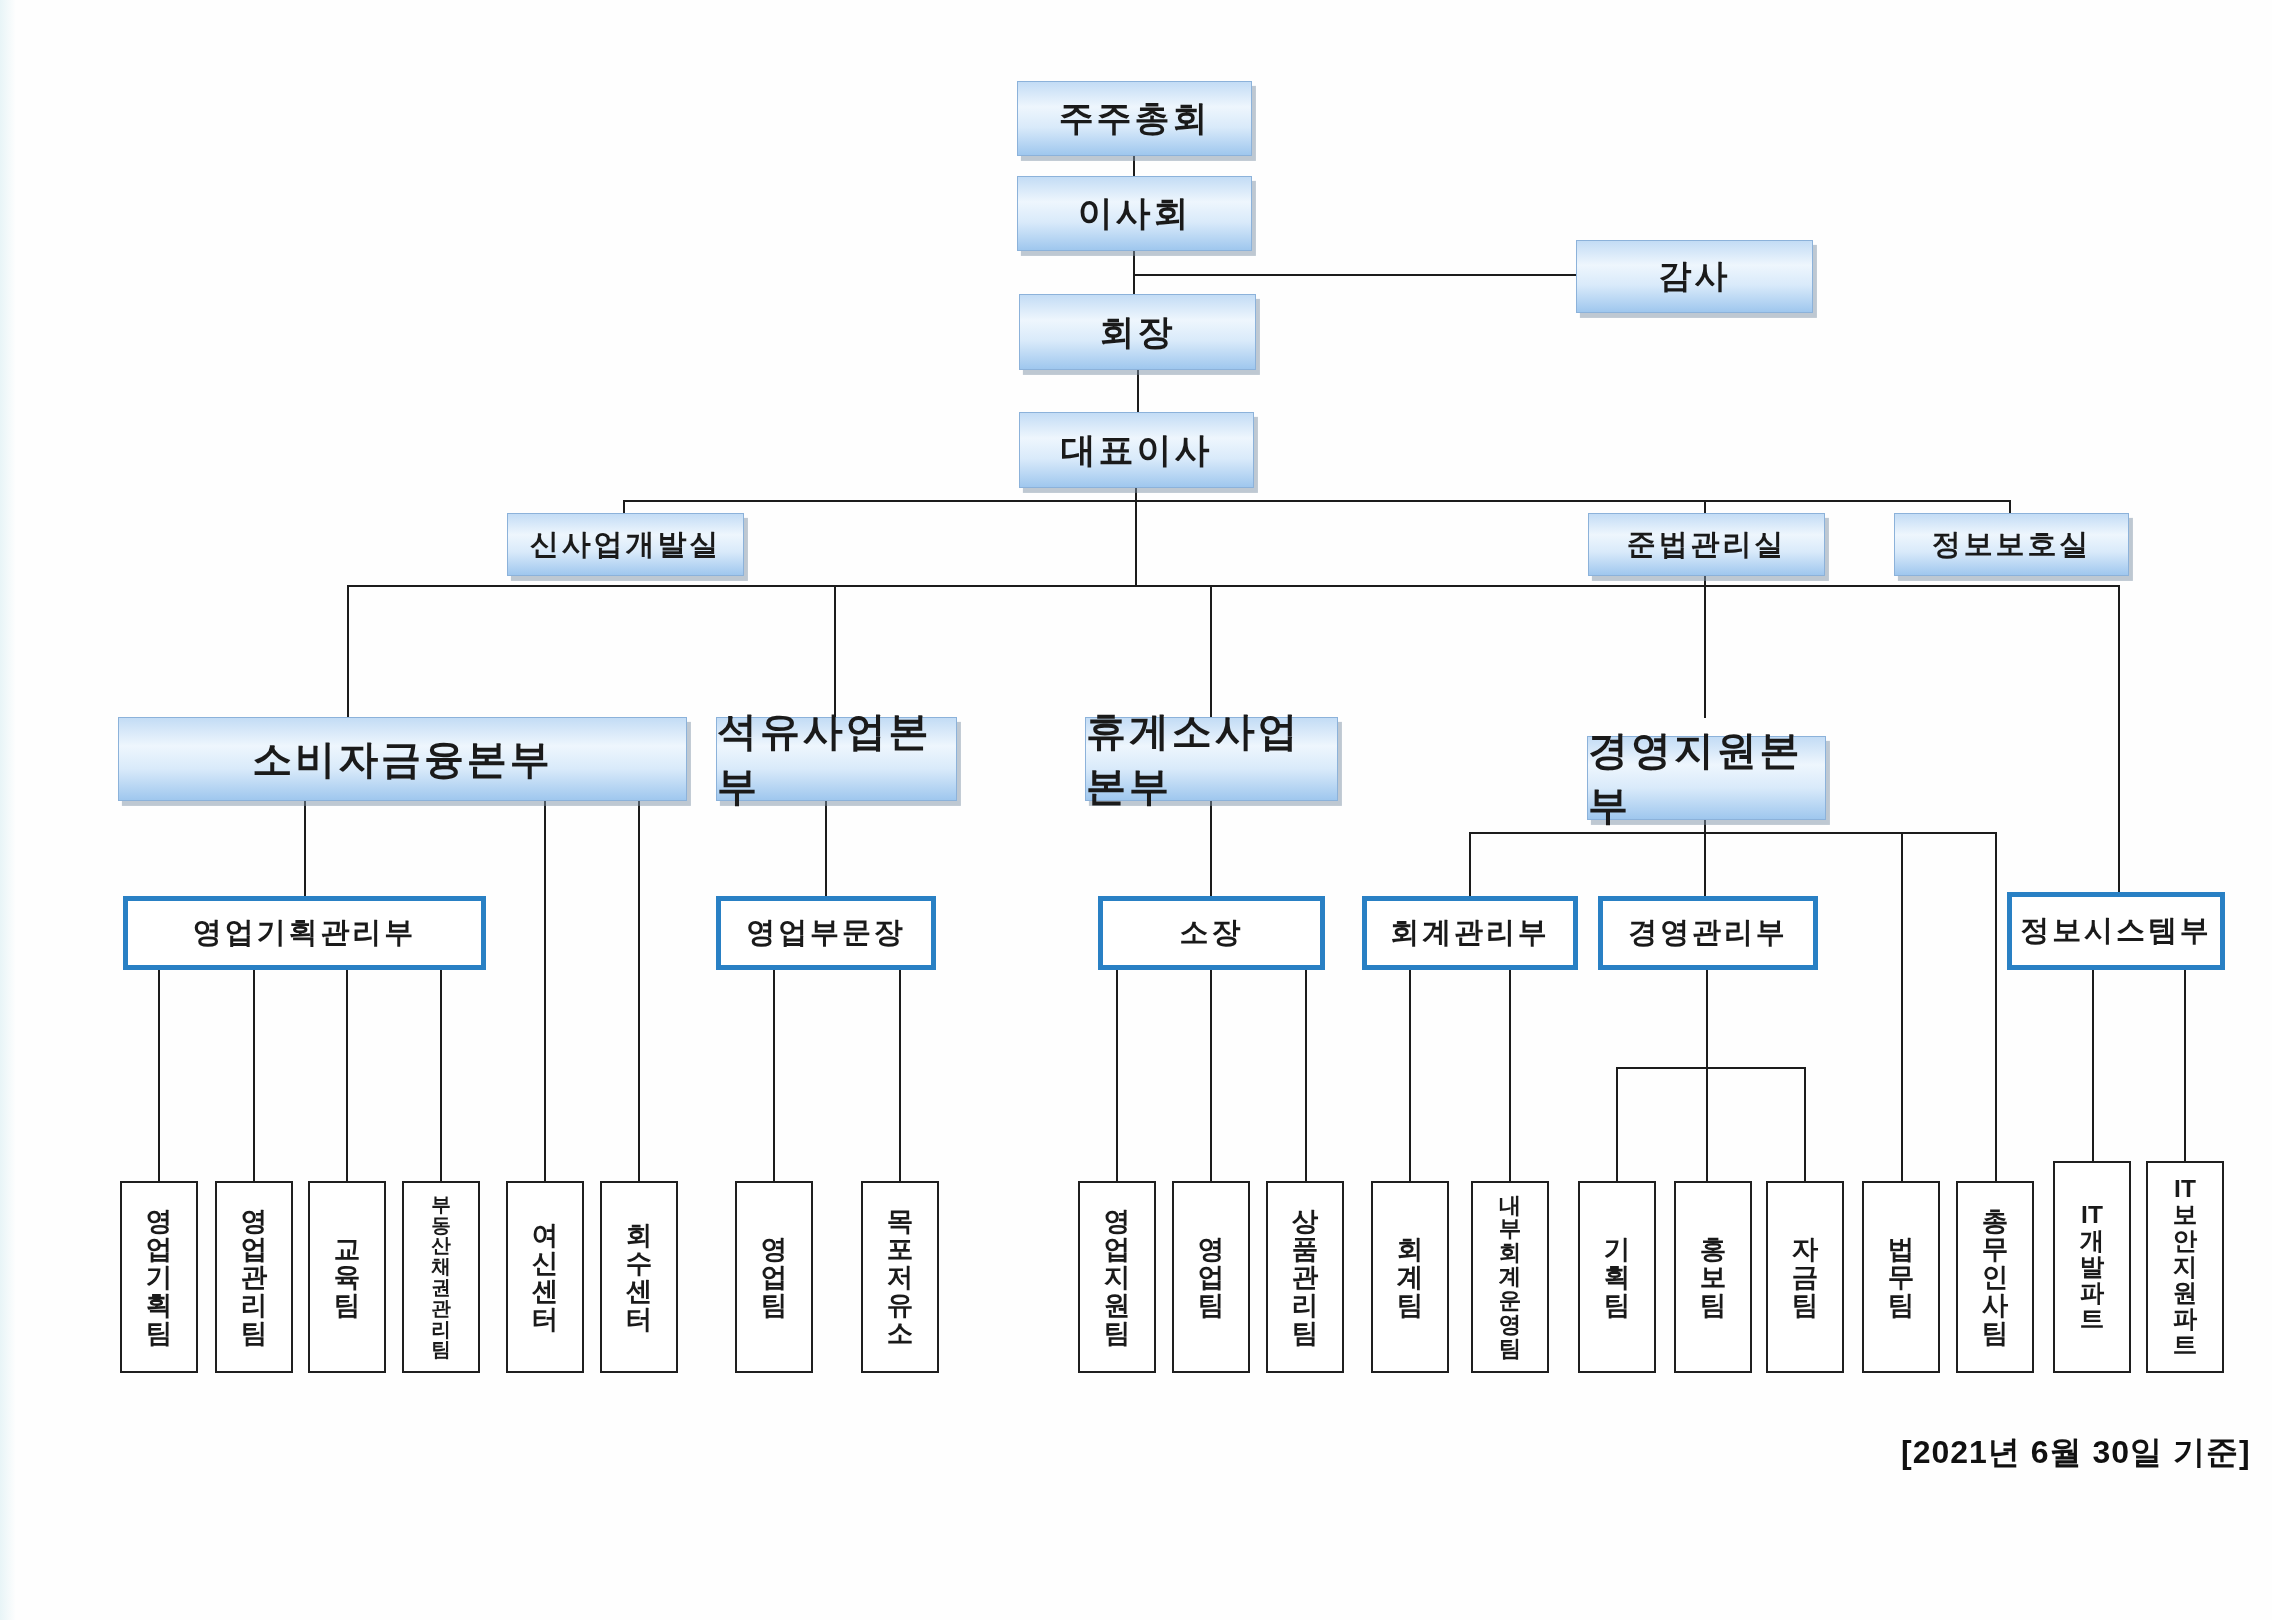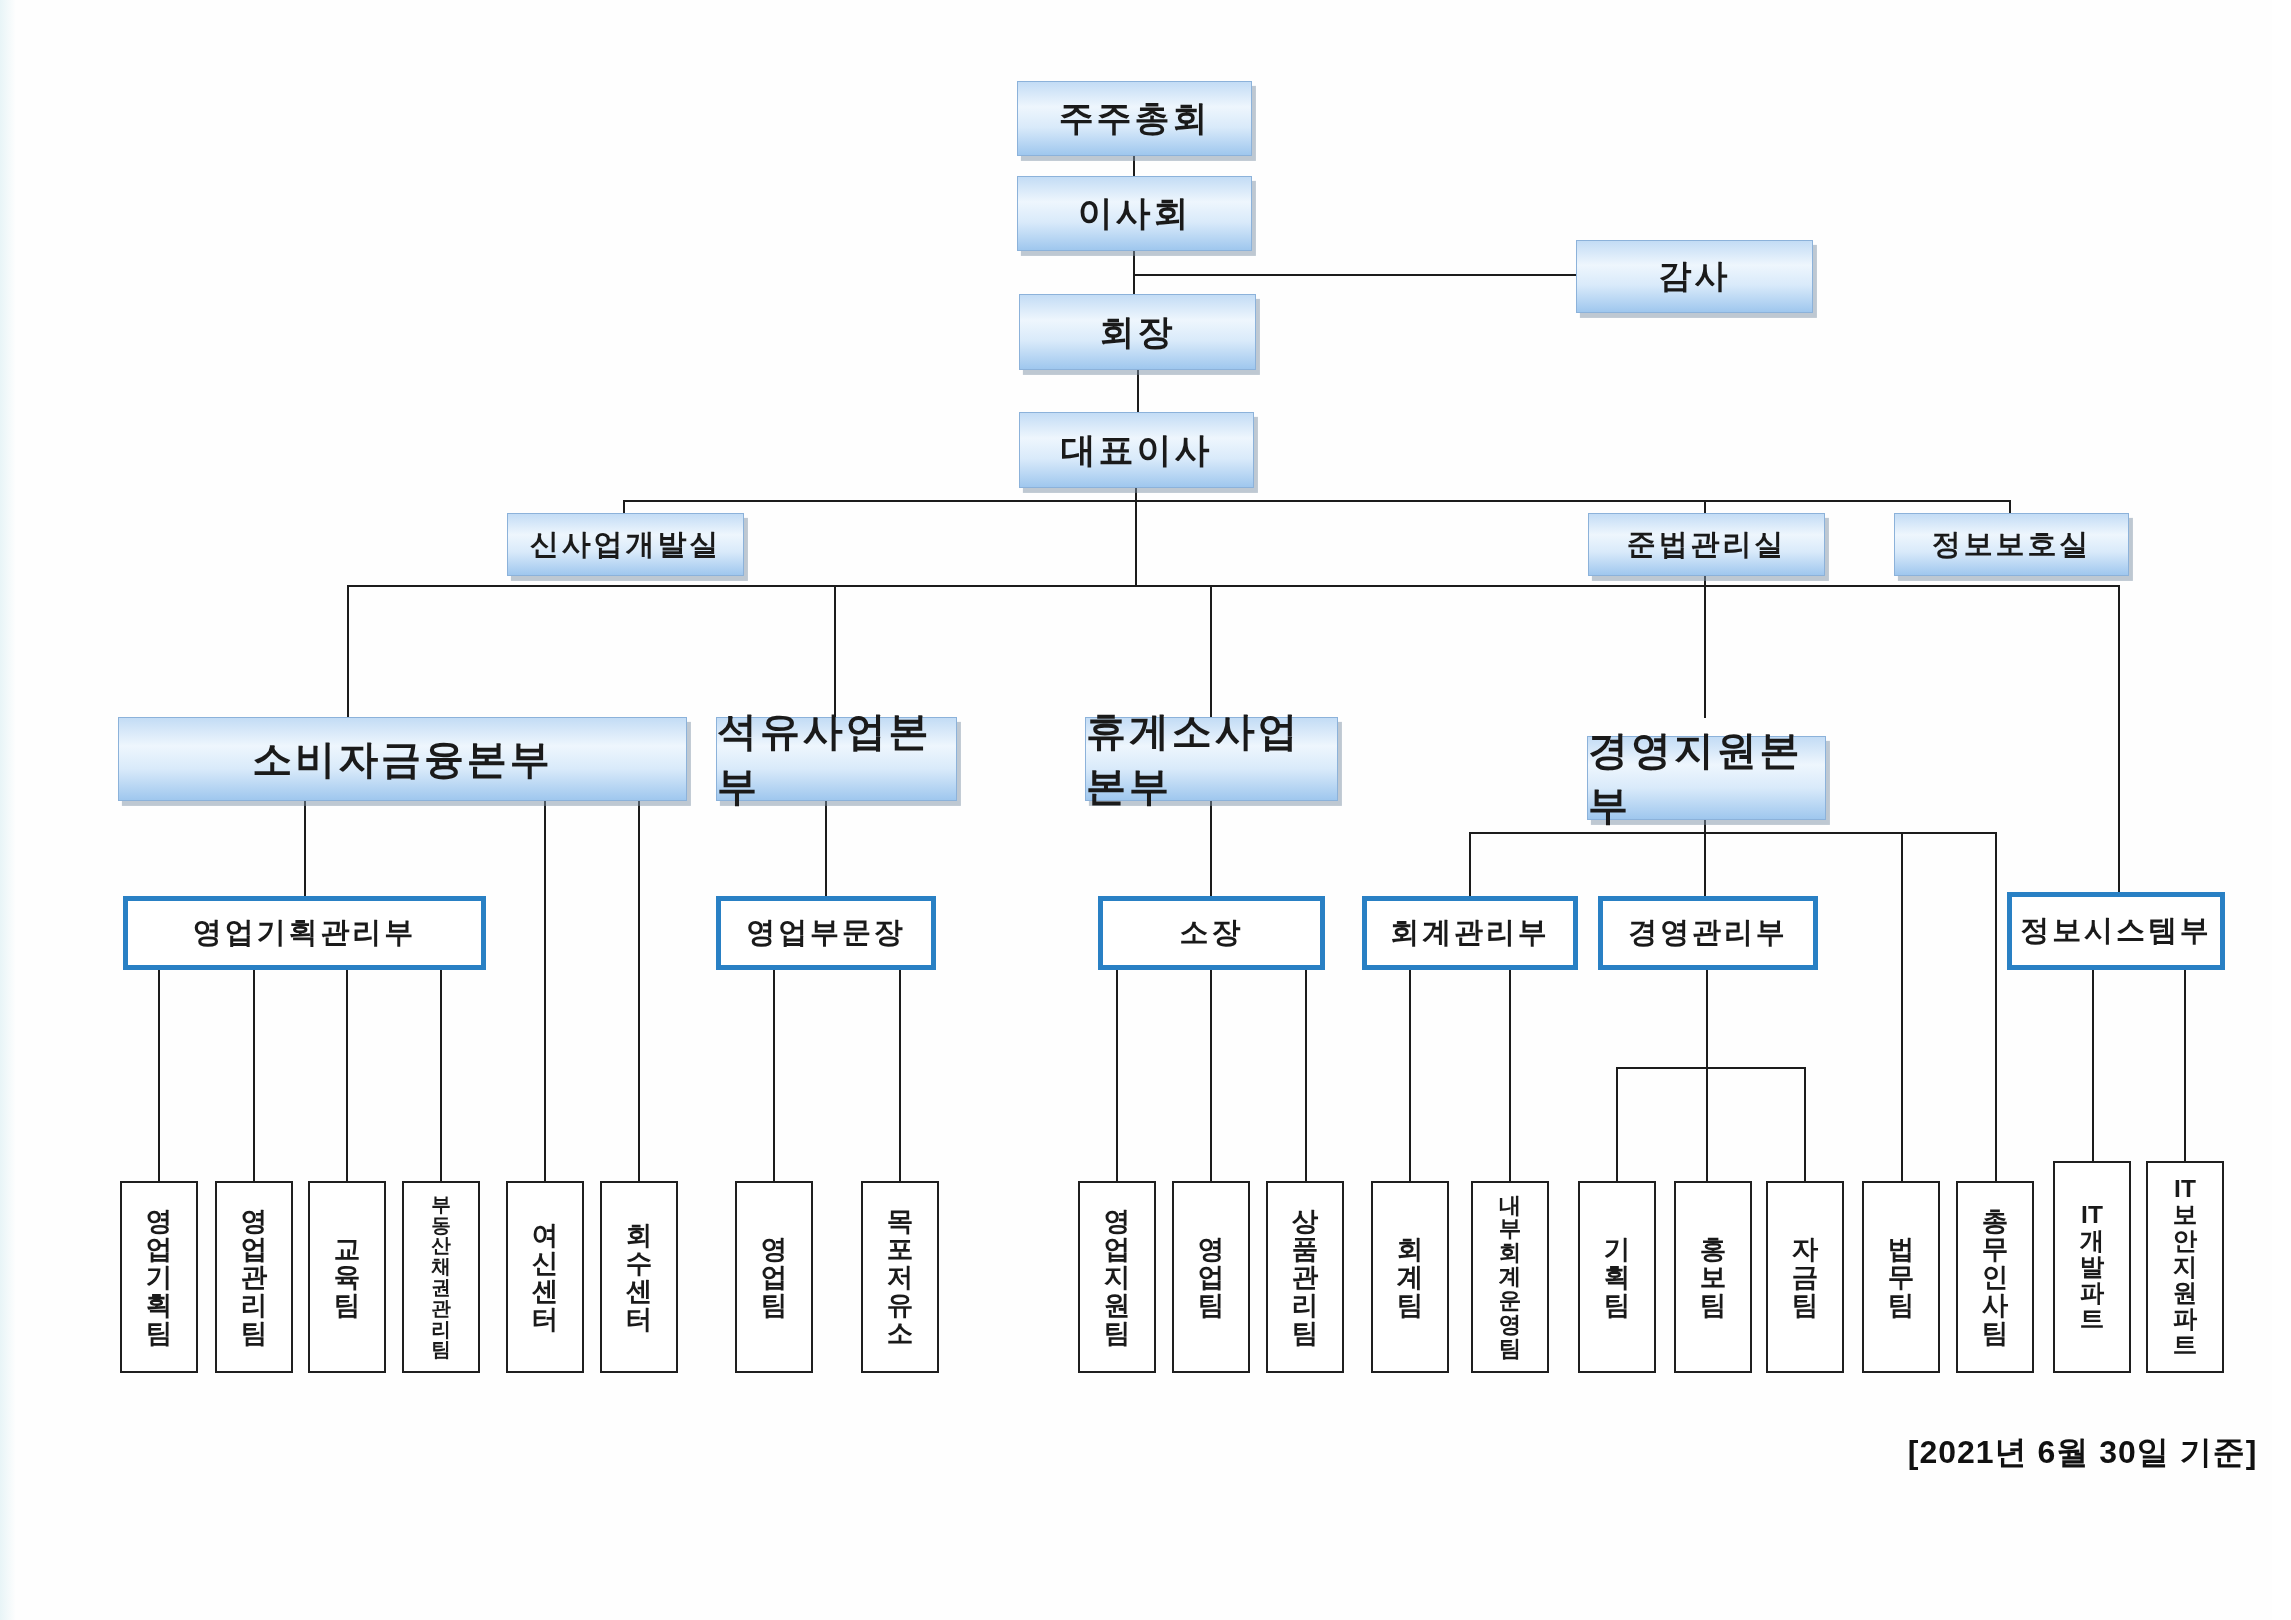--- a/index.html
+++ b/index.html
@@ -21,21 +21,21 @@
      background:#ffffff;border:2px solid #1f1f1f;color:#1a1a1a;box-sizing:border-box;
      text-align:center;white-space:pre-line;font-size:26.5px;line-height:1.06;font-weight:bold;}
   .team.f7{font-size:22.5px;}
   .team.f8{font-size:19.6px;}
   .team.it{font-size:24.5px;}
   
   .hl,.vl{position:absolute;background:#1c1c1c;}
   .hl{height:2px;}
   .vl{width:2px;}
   .fs36{font-size:35px;} .fs34{font-size:33px;font-family:Liberation Serif, serif;} .fs31{font-size:40px;font-family:Liberation Mono, monospace;} .fs30{font-size:29px;}
-  .date-note{position:absolute;left:1901px;top:1431px;width:363px;text-align:center;
+  .date-note{position:absolute;left:1901px;top:1431px;width:363px;text-align:left;
      font-size:32px;font-weight:bold;color:#111;letter-spacing:1px;}
 </style>
 </head>
 <body>
 
 <div id="canvas">
   <div class="scan-edge"></div>
 
   <div class="vl" style="left:1133px;top:154px;height:23.5px"></div>
   <div class="vl" style="left:1133px;top:249px;height:46px"></div>

